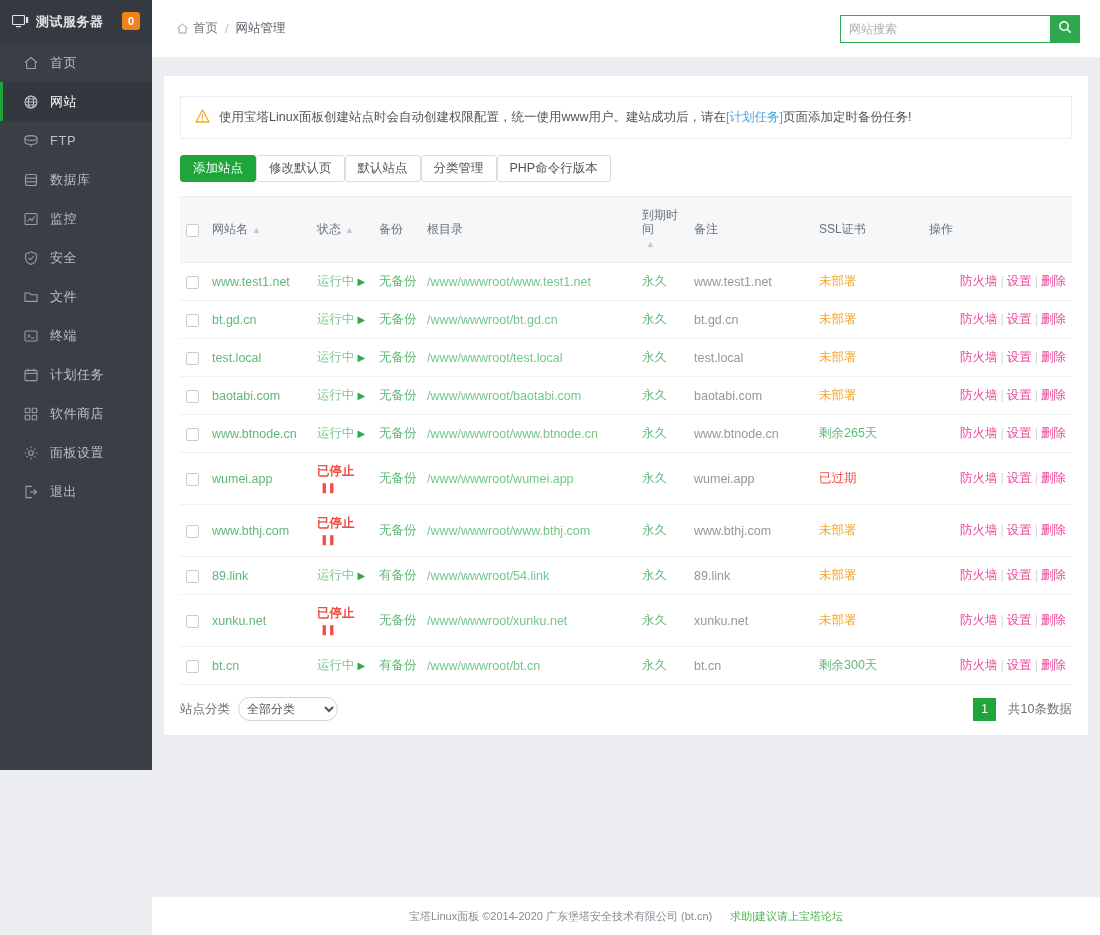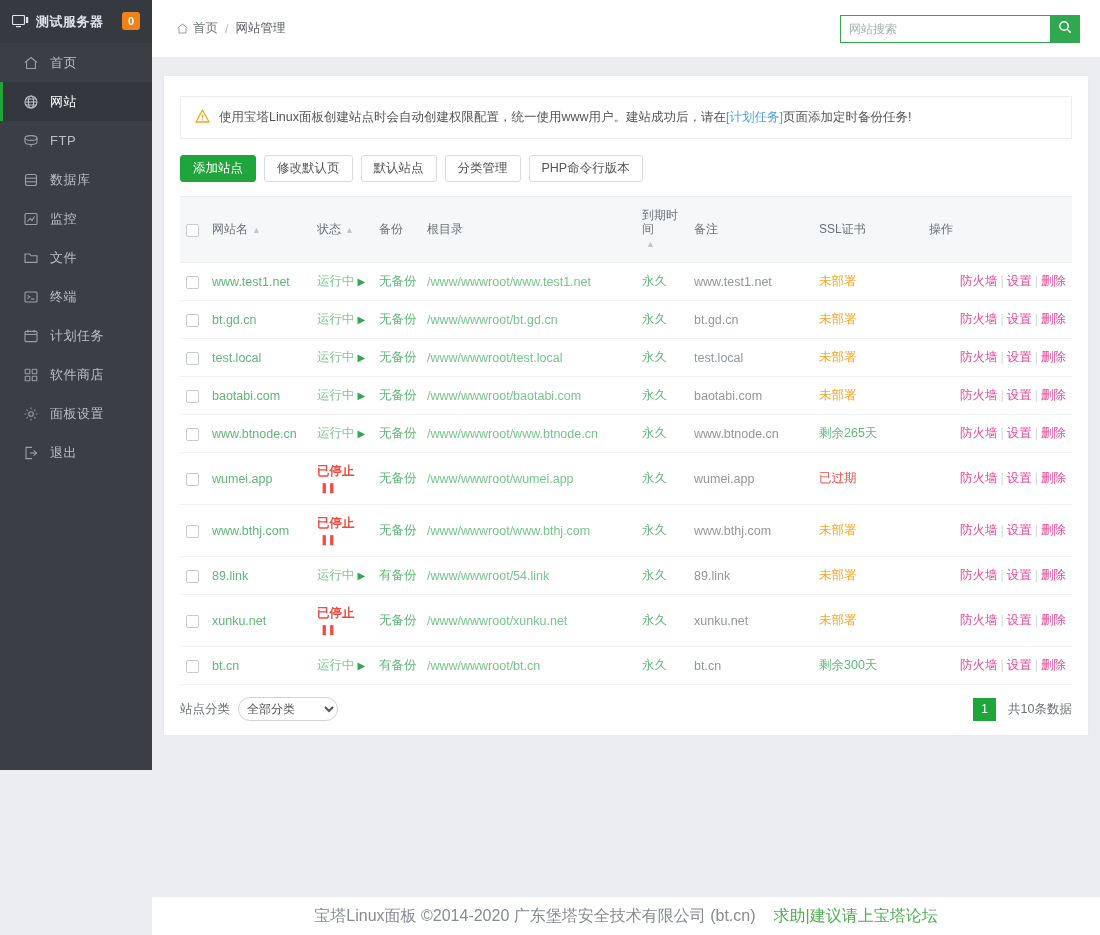--- a/index.html
+++ b/index.html
@@ -94,21 +94,21 @@
     box-shadow: 0 0 1px rgba(0,0,0,.06);
   }
   .notice {
     border: 1px solid #ededed; background: #fff;
     padding: 12px 14px; display: flex; align-items: center;
     font-size: 12.5px; color: #555; margin-bottom: 16px;
   }
   .warn-icon { margin-right: 9px; flex: 0 0 15px; }
   .notice-link { color: #4aa3df; }
 
-  .btn-row { display: flex; gap: 8px; margin-bottom: 14px; }
+  .btn-row { display: flex; margin-bottom: 14px; }
   .btn {
     height: 27px; padding: 0 12px; font-size: 12.5px;
     border: 1px solid #d9dde1; background: #fff; color: #555;
     border-radius: 3px; cursor: pointer; line-height: 25px;
     font-family: "Liberation Sans", sans-serif; white-space: nowrap;
   }
   .btn.primary { background: #20a53a; border-color: #20a53a; color: #fff; }
 
   table.sites { width: 100%; border-collapse: collapse; font-size: 12.5px; }
   table.sites thead th {
@@ -165,21 +165,21 @@
     background: #20a53a; color: #fff; width: 23px; height: 23px;
     display: flex; align-items: center; justify-content: center;
     font-size: 12px; cursor: pointer;
   }
   .total-text { color: #6b7178; margin-left: 12px; }
 
   .spacer { flex: 1 1 auto; }
   .page-footer {
     height: 38px; background: #fff; flex: 0 0 38px;
     display: flex; align-items: center; justify-content: center;
-    font-size: 16px; color: #858c93;
+    font-size: 11px; color: #858c93;
   }
   .footer-link { color: #4caf50; margin-left: 18px; }
 </style>
 </head>
 <body>
 
 <div id="sidebar">
   <div class="logo-row">
     <span class="logo-icon">
       <svg width="17" height="14" viewBox="0 0 17 14">
@@ -233,20 +233,29 @@
         <span class="ni-label">数据库</span>
       </div>
       <div class="nav-item">
         <span class="ni-icon">
           <svg width="16" height="16" viewBox="0 0 16 16">
             <rect x="2" y="2.5" width="12" height="11" rx="1" fill="none" stroke="#b9bfc6" stroke-width="1.1"></rect>
             <polyline points="4.5,10.5 7,7.5 9,9.5 11.5,5.5" fill="none" stroke="#b9bfc6" stroke-width="1.1"></polyline>
           </svg>
         </span>
         <span class="ni-label">监控</span>
+      </div>
+      <div class="nav-item">
+        <span class="ni-icon">
+          <svg width="16" height="16" viewBox="0 0 16 16">
+            <path d="M8 1.8 L13.4 4 V8.3 C13.4 11.4 10.9 13.5 8 14.4 C5.1 13.5 2.6 11.4 2.6 8.3 V4 Z" fill="none" stroke="#b9bfc6" stroke-width="1.1"></path>
+            <polyline points="5.6,8 7.4,9.8 10.6,6" fill="none" stroke="#b9bfc6" stroke-width="1.1"></polyline>
+          </svg>
+        </span>
+        <span class="ni-label">安全</span>
       </div>
       <div class="nav-item">
         <span class="ni-icon">
           <svg width="16" height="16" viewBox="0 0 16 16">
             <path d="M2 4 H6.6 L8 5.8 H14 V12.4 H2 Z" fill="none" stroke="#b9bfc6" stroke-width="1.1"></path>
           </svg>
         </span>
         <span class="ni-label">文件</span>
       </div>
       <div class="nav-item">

